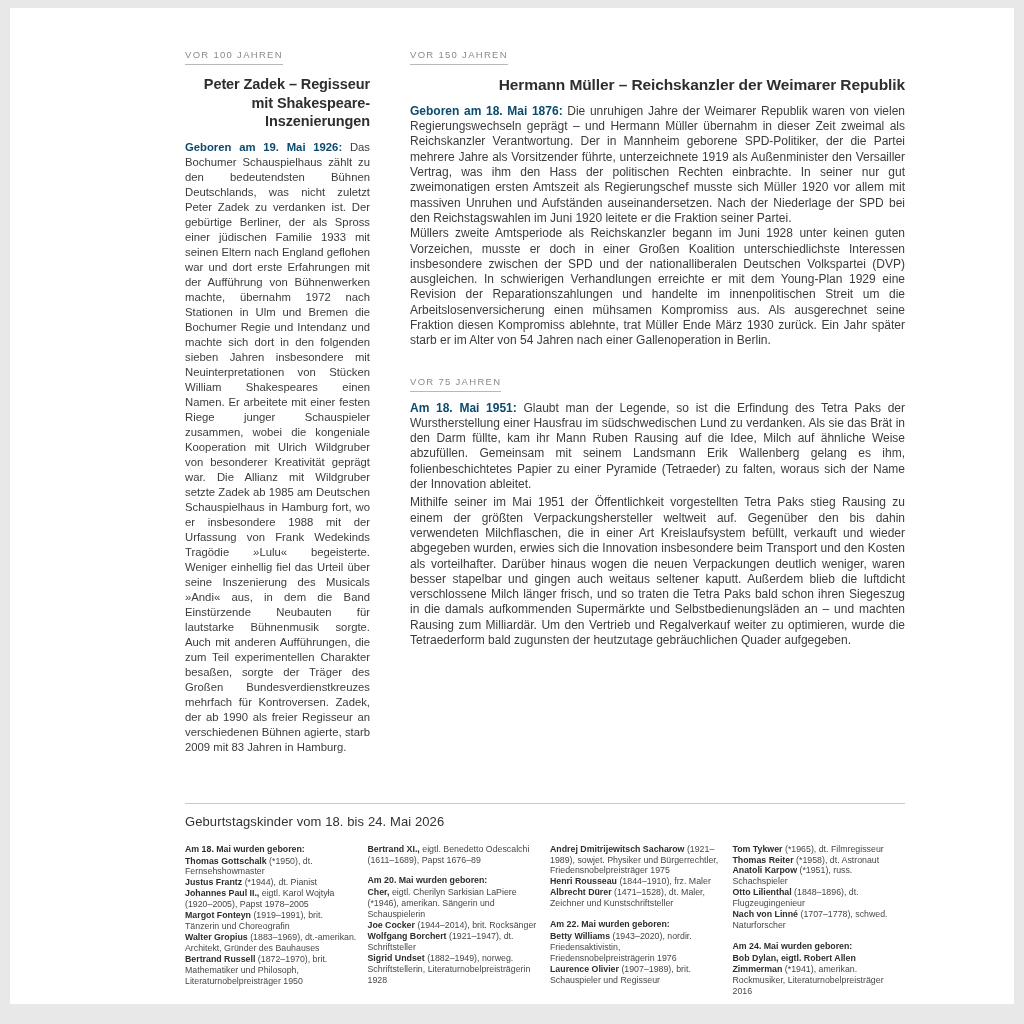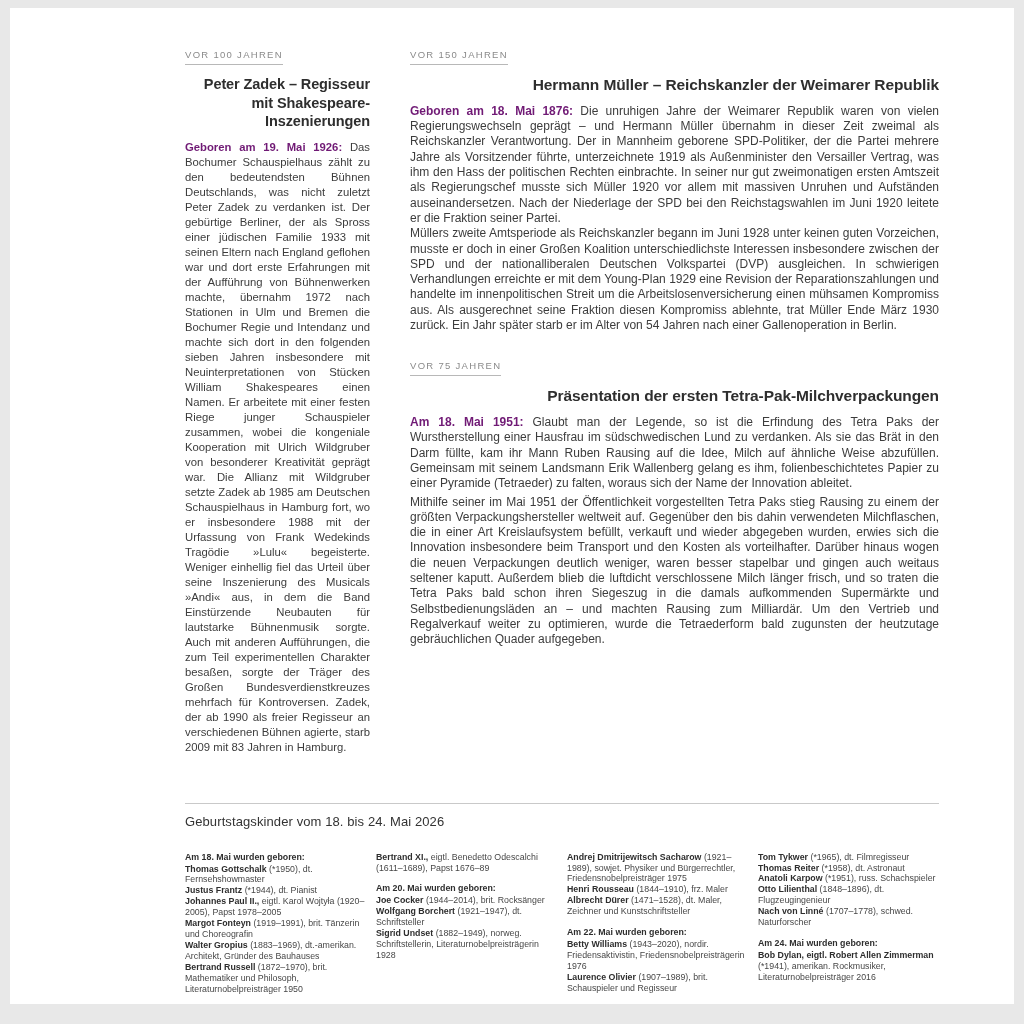--- a/index.html
+++ b/index.html
@@ -11,21 +11,21 @@
     -webkit-font-smoothing: antialiased;
   }
   .page {
     position: absolute;
     left: 10px; top: 8px;
     width: 1004px; height: 996px;
     background: #ffffff;
     overflow: hidden;
   }
   .content {
-    padding: 36px 75px 0 175px;
+    padding: 36px 109px 0 175px;
   }
   .articles-row {
     display: flex;
     gap: 40px;
   }
   .col-left { width: 185px; flex: 0 0 185px; }
   .col-right { flex: 1 1 auto; min-width: 0; }
 
   .kicker {
     display: inline-block;
@@ -47,21 +47,21 @@
   }
   .col-left article h2 { font-size: 14.5px; }
   .article-body {
     margin-top: 9px;
     text-align: justify;
   }
   .article-body p {
     hyphens: auto;
     -webkit-hyphens: auto;
   }
-  .article-body strong { color: #701a75; }
+  .article-body strong { color: #0c4a6e; }
   .col-left .article-body {
     font-size: 11.3px;
     line-height: 15px;
   }
   .col-right .article-body {
     font-size: 12px;
     line-height: 15.3px;
   }
   .article-body.gap p + p { margin-top: 3px; }
   article + article { margin-top: 22px; }
@@ -71,21 +71,21 @@
     border-top: 1px solid #c9c9c9;
     margin: 48px 0 10px 0;
   }
   .birthdays h3 {
     font-size: 13px;
     font-weight: 400;
     color: #333333;
     letter-spacing: 0.1px;
   }
   .bday-columns {
-    margin-top: 23px;
+    margin-top: 15px;
     display: grid;
     grid-template-columns: repeat(4, 1fr);
     gap: 0 10px;
     font-size: 8.8px;
     line-height: 1.24;
     color: #474747;
   }
   .bday-header {
     font-weight: 700;
     color: #2e2e2e;
@@ -118,21 +118,20 @@
           <span class="kicker">VOR 150 JAHREN</span>
           <h2>Hermann Müller – Reichskanzler der Weimarer Republik</h2>
           <div class="article-body">
               <p><strong>Geboren am 18. Mai 1876: </strong>Die unruhigen Jahre der Weimarer Republik waren von vielen Regierungswechseln geprägt – und Hermann Müller übernahm in dieser Zeit zweimal als Reichskanzler Verantwortung. Der in Mannheim geborene SPD-Politiker, der die Partei mehrere Jahre als Vorsitzender führte, unterzeichnete 1919 als Außenminister den Versailler Vertrag, was ihm den Hass der politischen Rechten einbrachte. In seiner nur gut zweimonatigen ersten Amtszeit als Regierungschef musste sich Müller 1920 vor allem mit massiven Unruhen und Aufständen auseinandersetzen. Nach der Niederlage der SPD bei den Reichstagswahlen im Juni 1920 leitete er die Fraktion seiner Partei.</p>
               <p>Müllers zweite Amtsperiode als Reichskanzler begann im Juni 1928 unter keinen guten Vorzeichen, musste er doch in einer Großen Koalition unterschiedlichste Interessen insbesondere zwischen der SPD und der nationalliberalen Deutschen Volkspartei (DVP) ausgleichen. In schwierigen Verhandlungen erreichte er mit dem Young-Plan 1929 eine Revision der Reparationszahlungen und handelte im innenpolitischen Streit um die Arbeitslosenversicherung einen mühsamen Kompromiss aus. Als ausgerechnet seine Fraktion diesen Kompromiss ablehnte, trat Müller Ende März 1930 zurück. Ein Jahr später starb er im Alter von 54 Jahren nach einer Gallenoperation in Berlin.</p>
             </div>
         </article>
 
         <article>
           <span class="kicker">VOR 75 JAHREN</span>
-          <h2>Präsentation der ersten Tetra-Pak-Milchverpackungen</h2>
           <div class="article-body gap">
               <p><strong>Am 18. Mai 1951: </strong>Glaubt man der Legende, so ist die Erfindung des Tetra Paks der Wurstherstellung einer Hausfrau im südschwedischen Lund zu verdanken. Als sie das Brät in den Darm füllte, kam ihr Mann Ruben Rausing auf die Idee, Milch auf ähnliche Weise abzufüllen. Gemeinsam mit seinem Landsmann Erik Wallenberg gelang es ihm, folienbeschichtetes Papier zu einer Pyramide (Tetraeder) zu falten, woraus sich der Name der Innovation ableitet.</p>
               <p>Mithilfe seiner im Mai 1951 der Öffentlichkeit vorgestellten Tetra Paks stieg Rausing zu einem der größten Verpackungshersteller weltweit auf. Gegenüber den bis dahin verwendeten Milchflaschen, die in einer Art Kreislaufsystem befüllt, verkauft und wieder abgegeben wurden, erwies sich die Innovation insbesondere beim Transport und den Kosten als vorteilhafter. Darüber hinaus wogen die neuen Verpackungen deutlich weniger, waren besser stapelbar und gingen auch weitaus seltener kaputt. Außerdem blieb die luftdicht verschlossene Milch länger frisch, und so traten die Tetra Paks bald schon ihren Siegeszug in die damals aufkommenden Supermärkte und Selbstbedienungsläden an – und machten Rausing zum Milliardär. Um den Vertrieb und Regalverkauf weiter zu optimieren, wurde die Tetraederform bald zugunsten der heutzutage gebräuchlichen Quader aufgegeben.</p>
             </div>
         </article>
       </div>
 
     </div>
 
     <hr class="divider">
@@ -145,20 +144,21 @@
             <div class="bday-entry"><strong>Thomas Gottschalk </strong>(*1950), dt. Fernsehshowmaster</div>
             <div class="bday-entry"><strong>Justus Frantz </strong>(*1944), dt. Pianist</div>
             <div class="bday-entry"><strong>Johannes Paul II., </strong>eigtl. Karol Wojtyła (1920–2005), Papst 1978–2005</div>
             <div class="bday-entry"><strong>Margot Fonteyn </strong>(1919–1991), brit. Tänzerin und Choreografin</div>
             <div class="bday-entry"><strong>Walter Gropius </strong>(1883–1969), dt.-amerikan. Architekt, Gründer des Bauhauses</div>
             <div class="bday-entry"><strong>Bertrand Russell </strong>(1872–1970), brit. Mathematiker und Philosoph, Literaturnobelpreisträger 1950</div>
           </div>
           <div class="bday-col">
             <div class="bday-entry"><strong>Bertrand XI., </strong>eigtl. Benedetto Odescalchi (1611–1689), Papst 1676–89</div>
             <div class="bday-header">Am 20. Mai wurden geboren:</div>
+            <div class="bday-entry"><strong>Cher, </strong>eigtl. Cherilyn Sarkisian LaPiere (*1946), amerikan. Sängerin und Schauspielerin</div>
             <div class="bday-entry"><strong>Joe Cocker </strong>(1944–2014), brit. Rocksänger</div>
             <div class="bday-entry"><strong>Wolfgang Borchert </strong>(1921–1947), dt. Schriftsteller</div>
             <div class="bday-entry"><strong>Sigrid Undset </strong>(1882–1949), norweg. Schriftstellerin, Literaturnobelpreisträgerin 1928</div>
           </div>
           <div class="bday-col">
             <div class="bday-entry"><strong>Andrej Dmitrijewitsch Sacharow </strong>(1921–1989), sowjet. Physiker und Bürgerrechtler, Friedensnobelpreisträger 1975</div>
             <div class="bday-entry"><strong>Henri Rousseau </strong>(1844–1910), frz. Maler</div>
             <div class="bday-entry"><strong>Albrecht Dürer </strong>(1471–1528), dt. Maler, Zeichner und Kunstschriftsteller</div>
             <div class="bday-header">Am 22. Mai wurden geboren:</div>
             <div class="bday-entry"><strong>Betty Williams </strong>(1943–2020), nordir. Friedensaktivistin, Friedensnobelpreisträgerin 1976</div>

